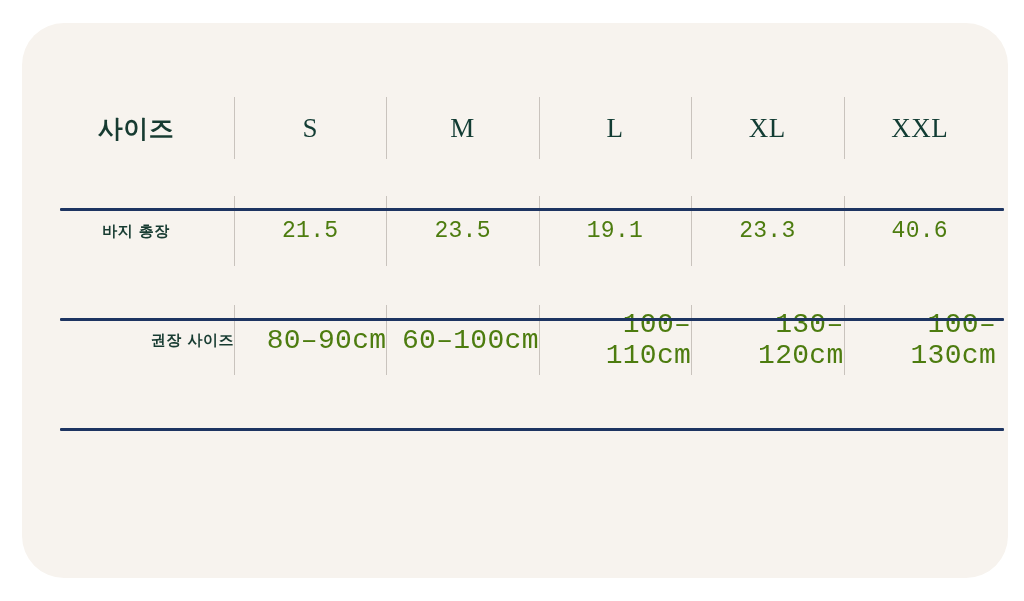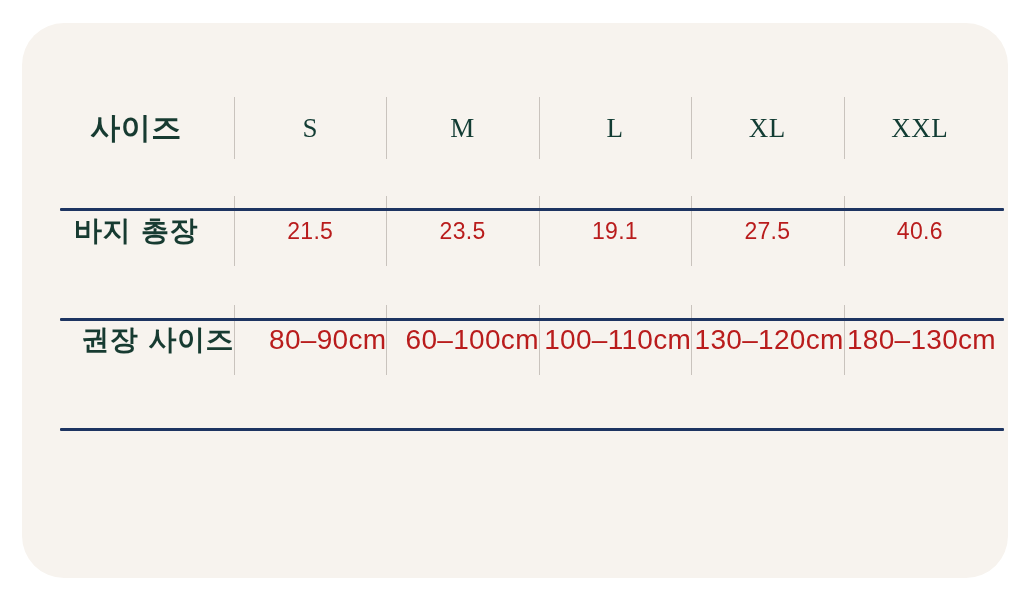--- a/index.html
+++ b/index.html
@@ -63,34 +63,34 @@
   .row-body.row-last td { height: 108px; text-align: right; }
 
   
   .head-label,
   .row-label {
     font-family: "DejaVu Sans", "Liberation Sans", sans-serif;
     font-weight: 700;
     color: #173b31;
     letter-spacing: 0.5px;
   }
-  .head-label { font-size: 30px; }
-  .row-label  { font-size: 28px; }
+  .head-label { font-size: 25px; }
+  .row-label  { font-size: 15px; }
 
   .head-size {
     font-family: "Liberation Serif", "DejaVu Serif", serif;
     font-size: 27px;
     color: #123c33;
     letter-spacing: 0.5px;
   }
 
   .cell-value {
-    font-family: Liberation Sans, sans-serif;
+    font-family: Liberation Mono, monospace;
     font-size: 23px;
-    color: #b91c1c;
+    color: #4d7c0f;
     letter-spacing: 0.3px;
   }
 
   .cell-value.range {
     font-size: 28px;
   }
 
   
   .vsep::before {
     content: "";
@@ -162,21 +162,21 @@
           <td class="vsep">
             <span class="cell-value">21.5</span>
           </td>
           <td class="vsep">
             <span class="cell-value">23.5</span>
           </td>
           <td class="vsep">
             <span class="cell-value">19.1</span>
           </td>
           <td class="vsep">
-            <span class="cell-value">27.5</span>
+            <span class="cell-value">23.3</span>
           </td>
           <td class="vsep">
             <span class="cell-value">40.6</span>
           </td>
         </tr>
 
 
         <tr class="row-body row-last">
           <td>
             <span class="row-label">권장 사이즈</span>
@@ -187,21 +187,21 @@
           <td class="vsep">
             <span class="cell-value range">60–100cm</span>
           </td>
           <td class="vsep">
             <span class="cell-value range">100–110cm</span>
           </td>
           <td class="vsep">
             <span class="cell-value range">130–120cm</span>
           </td>
           <td class="vsep">
-            <span class="cell-value range">180–130cm</span>
+            <span class="cell-value range">100–130cm</span>
           </td>
         </tr>
 
       </tbody>
     </table>
 
     <div class="hrule hrule-1"></div>
     <div class="hrule hrule-2"></div>
     <div class="hrule hrule-3"></div>
 

